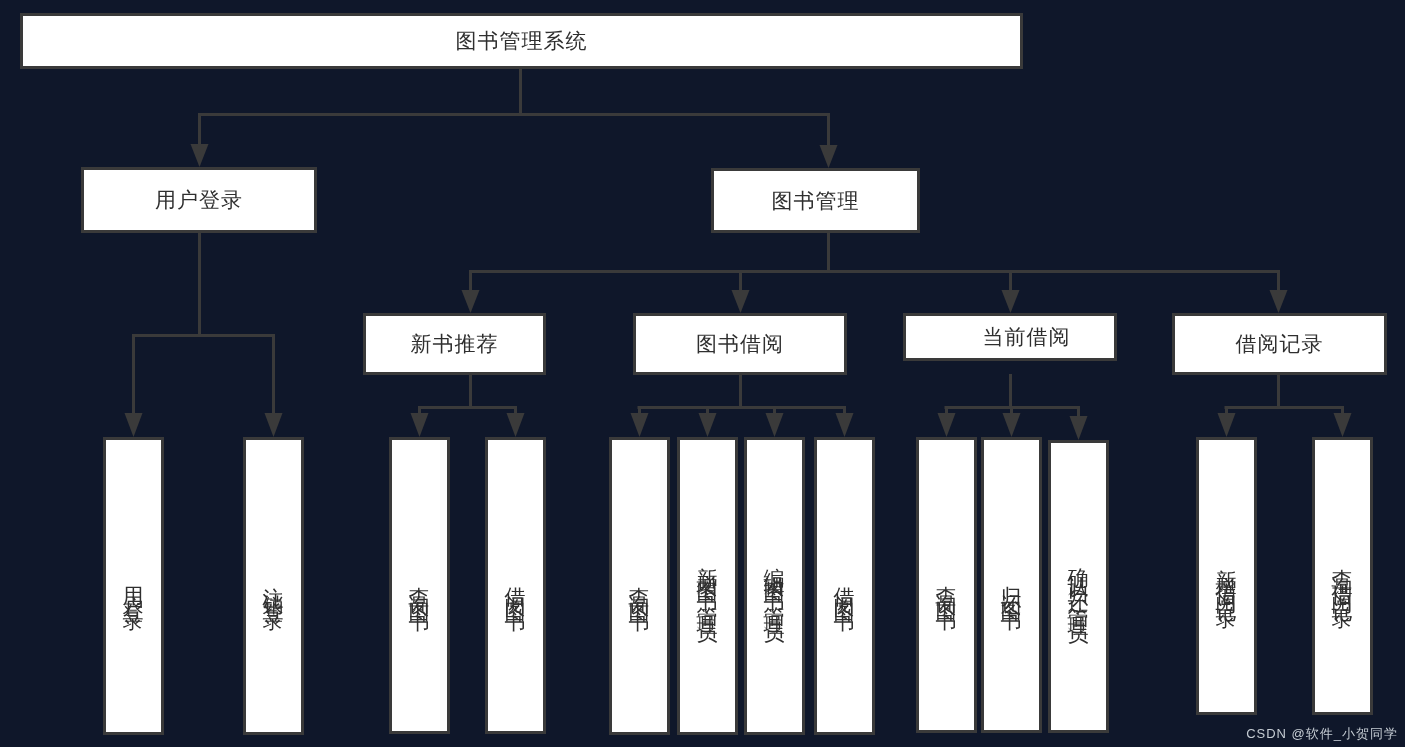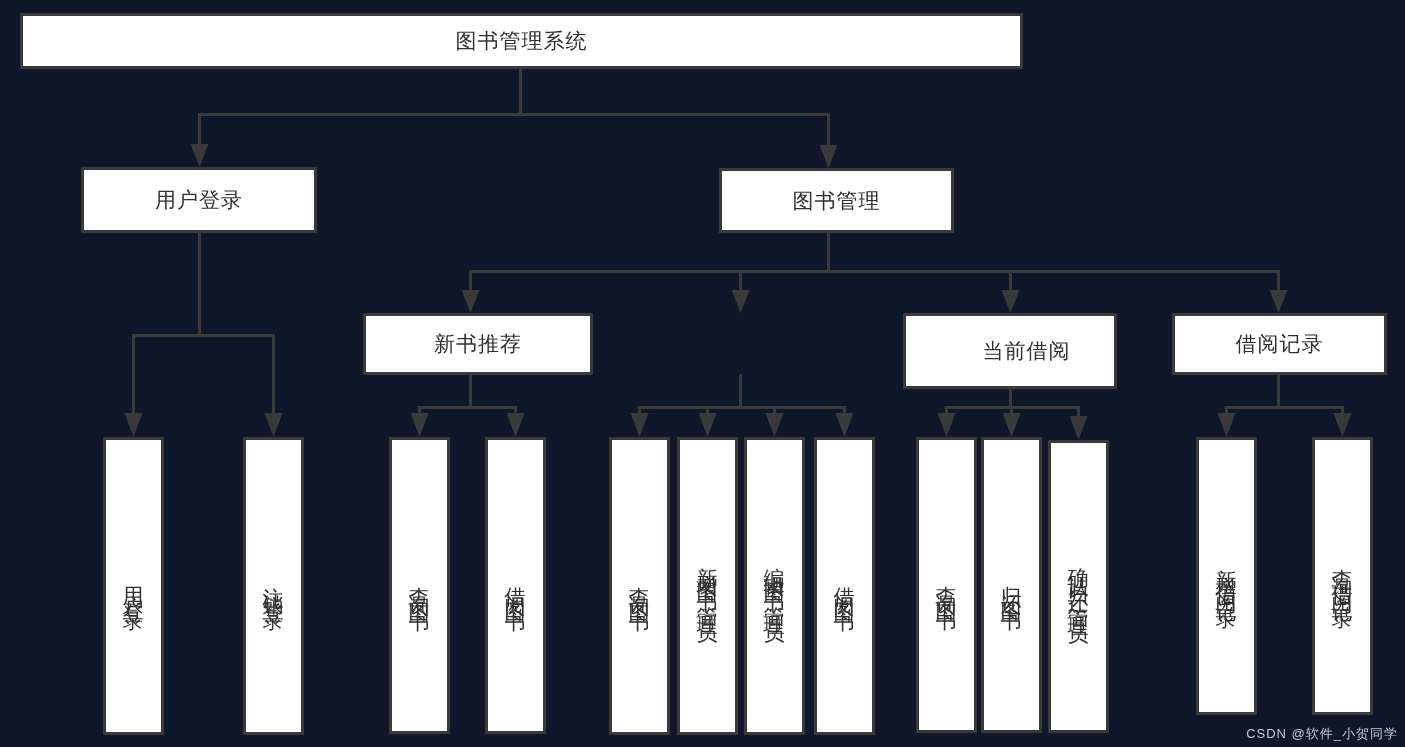--- a/index.html
+++ b/index.html
@@ -136,24 +136,25 @@
         <polygon points="1226.5,437 1217.5,413 1235.5,413" stroke="none"></polygon>
         <line x1="1342.5" y1="406" x2="1342.5" y2="415"></line>
         <polygon points="1342.5,437 1333.5,413 1351.5,413" stroke="none"></polygon>
       </g>
     </g>
   </svg>
 
   <div class="node hbox" style="left:20px; top:13px; width:1003px; height:56px;">图书管理系统</div>
 
   <div class="node hbox" style="left:81px; top:167px; width:236px; height:66px;">用户登录</div>
-  <div class="node hbox" style="left:711px; top:168px; width:235px; height:65px;margin-left:8px;">图书管理</div>
+  <div class="node hbox" style="left:711px; top:168px; width:209px; height:65px;">图书管理</div>
 
-  <div class="node hbox" style="left:363px; top:313px; width:230px; height:62px;">新书推荐</div>
-  <div class="node hbox" style="left:903px; top:313px; width:214px; height:76px;padding-left:33px;">当前借阅</div>
+  <div class="node hbox" style="left:363px; top:313px; width:183px; height:62px;">新书推荐</div>
+  <div class="node hbox" style="left:633px; top:313px; width:214px; height:62px;">图书借阅</div>
+  <div class="node hbox" style="left:903px; top:313px; width:214px; height:48px;padding-left:33px;">当前借阅</div>
   <div class="node hbox" style="left:1172px; top:313px; width:215px; height:62px;">借阅记录</div>
 
   <div class="node vbox" style="left:103px; top:437px; width:61px; height:298px;">用户登录</div>
   <div class="node vbox" style="left:243px; top:437px; width:61px; height:298px;">注销登录</div>
 
   <div class="node vbox" style="left:389px; top:437px; width:61px; height:297px;">查询图书</div>
   <div class="node vbox" style="left:485px; top:437px; width:61px; height:297px;">借阅图书</div>
 
   <div class="node vbox" style="left:609px; top:437px; width:61px; height:298px;">查询图书</div>
   <div class="node vbox" style="left:677px; top:437px; width:61px; height:298px;">新增图书（管理员）</div>

